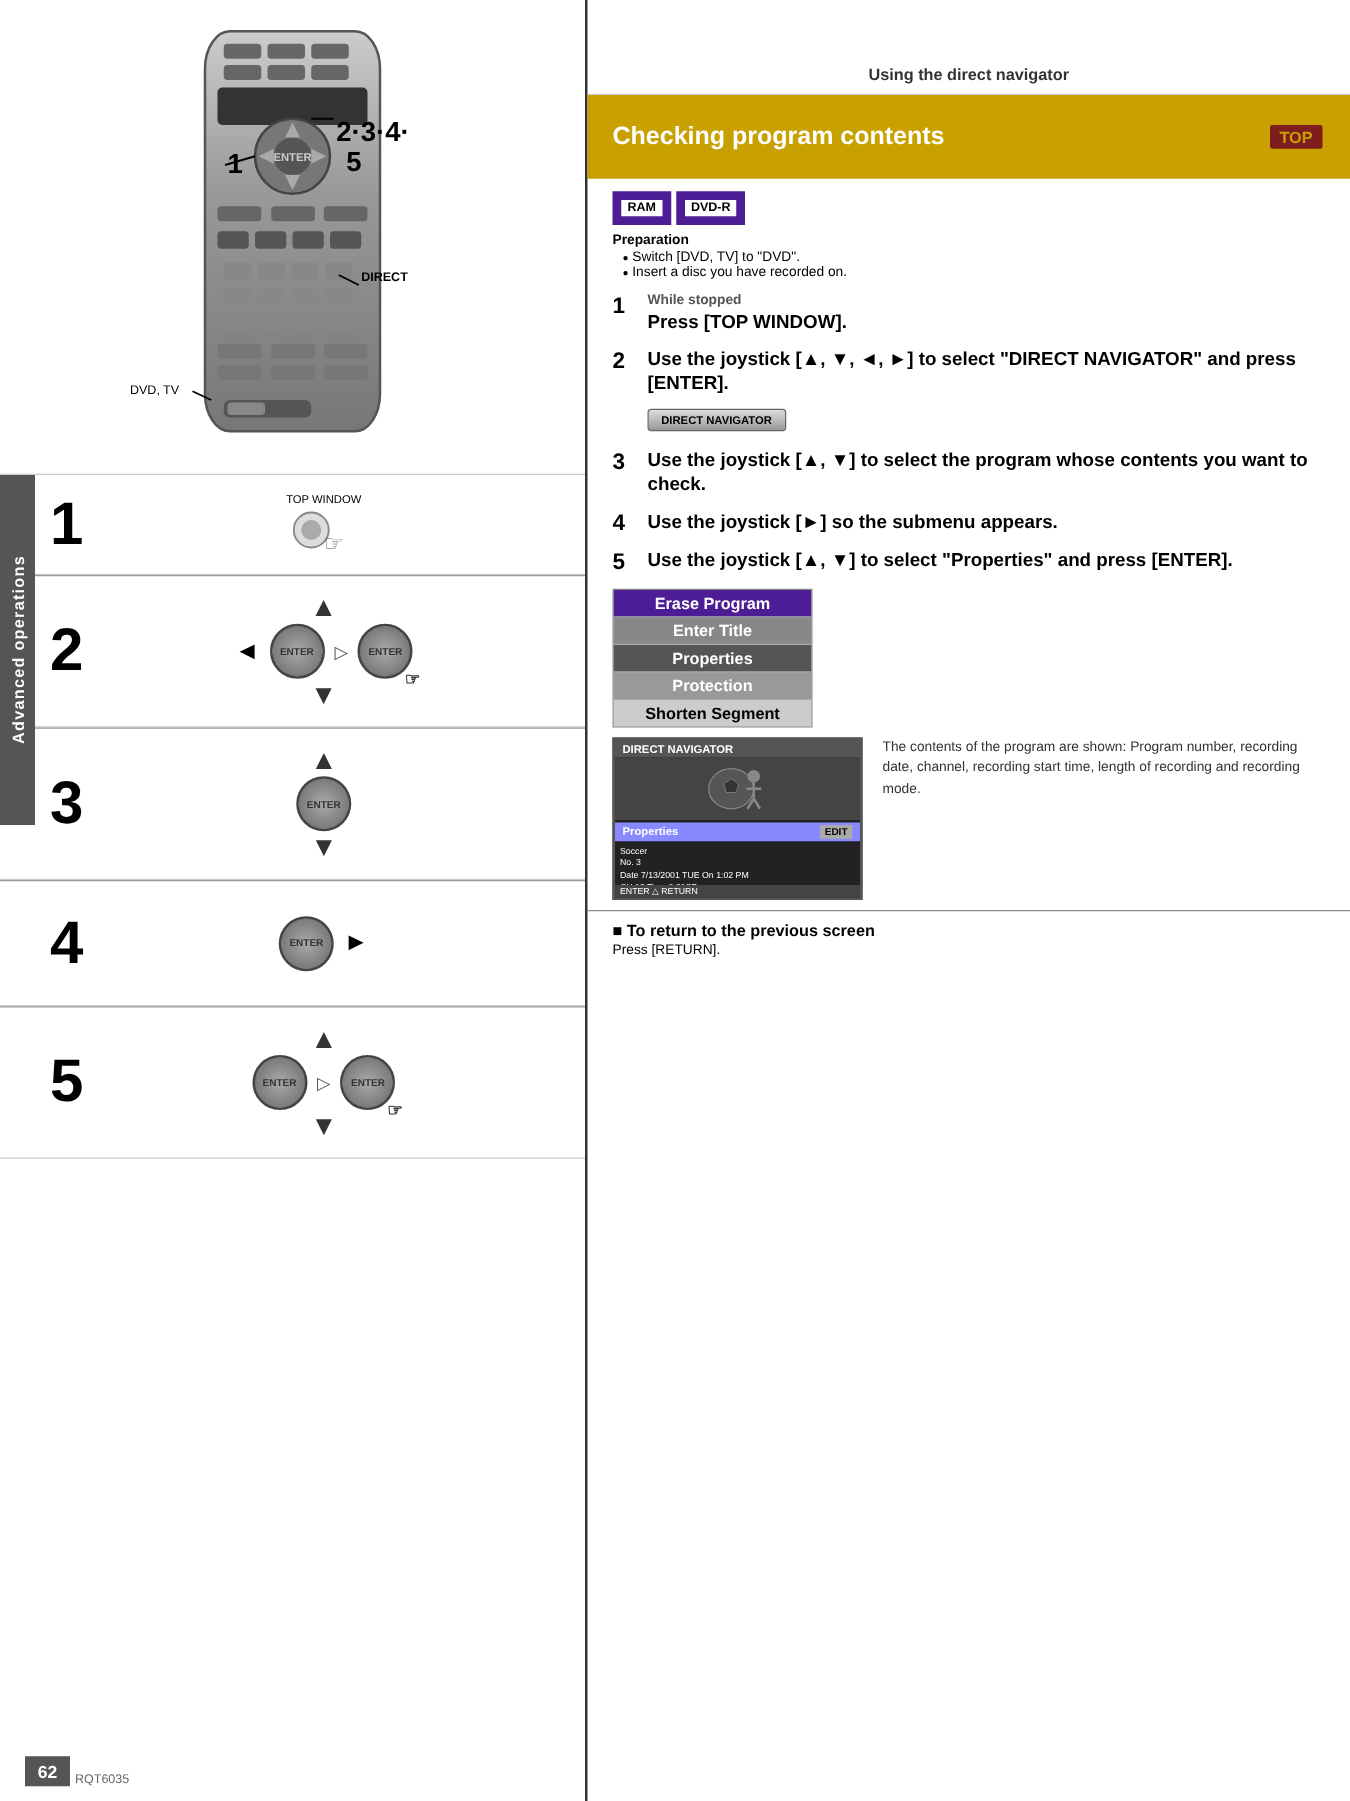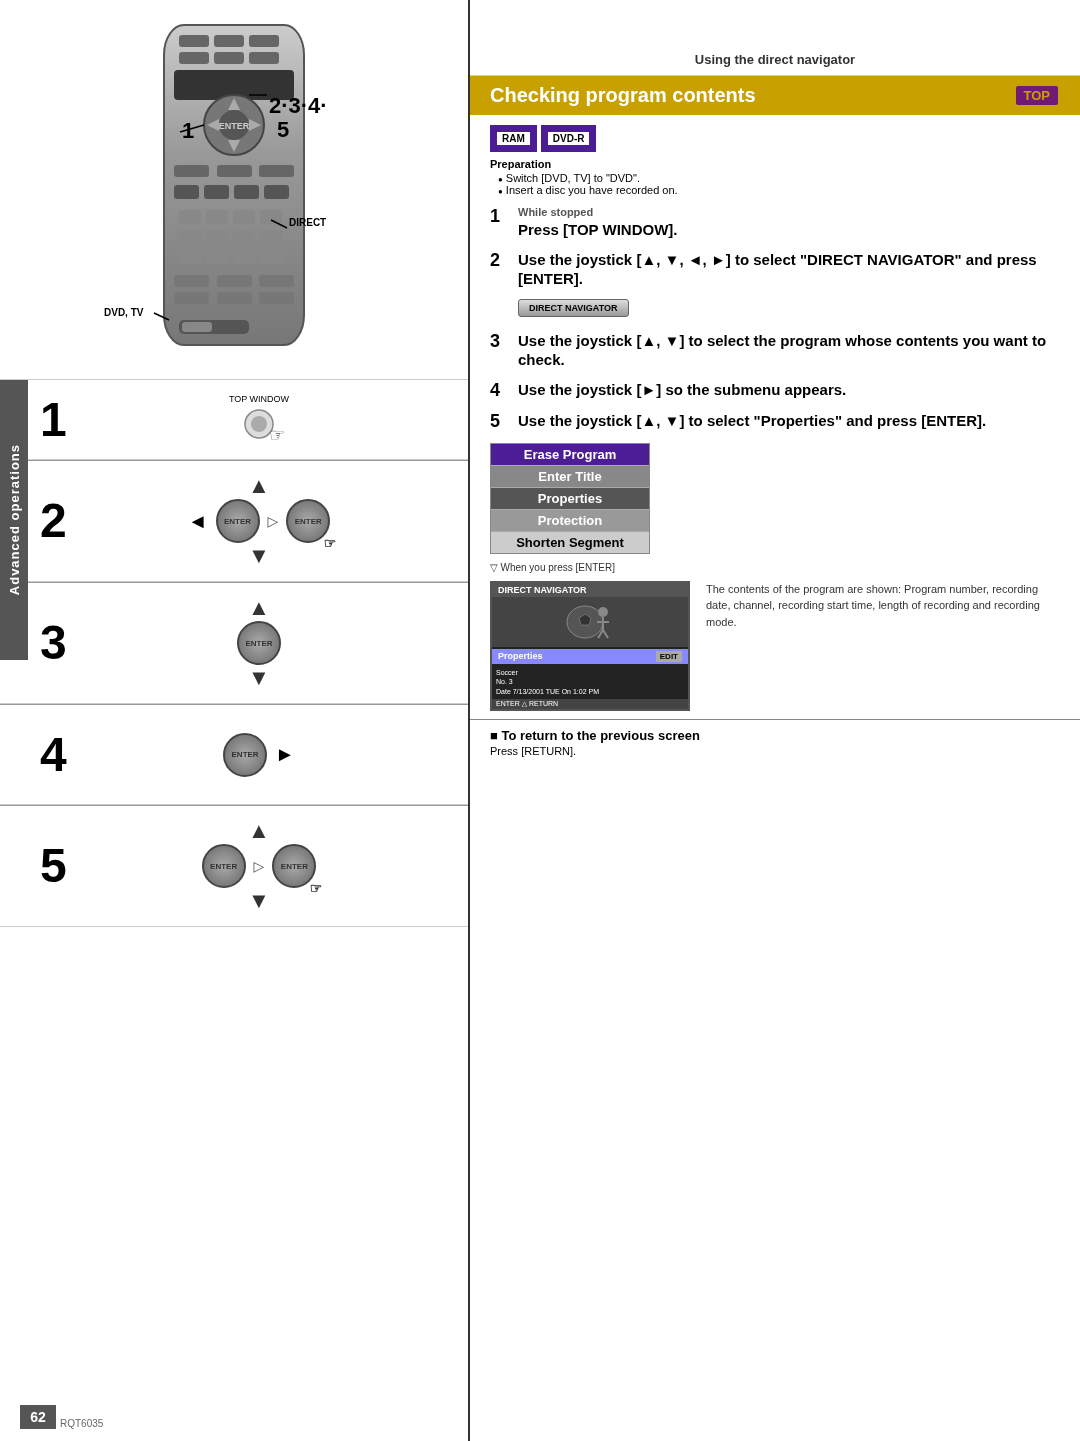--- a/index.html
+++ b/index.html
@@ -81,21 +81,21 @@
     .top-window-label {
       font-size: 9px;
       text-align: center;
       margin-bottom: 2px;
     }
 
     
     .step1-area {
       display: flex;
       flex-direction: column;
-      align-items: flex-end;
+      align-items: flex-start;
     }
 
     
     .page-num {
       position: absolute;
       bottom: 12px;
       left: 20px;
       font-size: 14px;
       font-weight: bold;
       background: #555;
@@ -131,29 +131,29 @@
       color: #333;
       border-bottom: 1px solid #ccc;
     }
 
     
     .title-bar {
       background: #c8a000;
       color: #fff;
       font-size: 20px;
       font-weight: bold;
-      padding: 8px 20px;
+      padding: 22px 20px;
       display: flex;
       align-items: flex-start;
       justify-content: space-between;
       margin: 0 0 10px 0;
       gap: 44px;
     }
     .top-badge {
-      background: #701a75;
+      background: #7f1d1d;
       color: #c8a000;
       border: 2px solid #c8a000;
       font-size: 13px;
       font-weight: bold;
       padding: 2px 8px;
       border-radius: 4px;
     }
 
     
     .media-tags {
@@ -459,21 +459,21 @@
         <line x1="106" y1="122" x2="130" y2="115" stroke="#000" stroke-width="1.5"></line>
       </svg>
 
       <div style="position:absolute; bottom:142px; left:215px; font-size:10px; font-weight:bold;">
         <span>DIRECT</span>
       </div>
       <svg style="position:absolute;top:0;left:0;width:320px;height:360px;pointer-events:none;">
         <line x1="213" y1="218" x2="197" y2="210" stroke="#000" stroke-width="1.5"></line>
       </svg>
 
-      <div style="position:absolute; bottom:52px; left:30px; font-size:10px; font-weight:bold;">
+      <div style="position:absolute; bottom:52px; left:30px; font-size:10px; font-weight:normal;">
         <span>DVD, TV</span>
       </div>
       <svg style="position:absolute;top:0;left:0;width:320px;height:360px;pointer-events:none;">
         <line x1="80" y1="303" x2="95" y2="310" stroke="#000" stroke-width="1.5"></line>
       </svg>
     </div>
   </div>
 
   <div class="advanced-operations-label">
     <span>Advanced operations</span>
@@ -633,21 +633,20 @@
   </div>
 
   <div class="menu-list">
     <div class="menu-item grey">Erase Program</div>
     <div class="menu-item dark-grey">Enter Title</div>
     <div class="menu-item active" style="font-weight:bold;">Properties</div>
     <div class="menu-item medium-grey">Protection</div>
     <div class="menu-item light">Shorten Segment</div>
   </div>
 
-  <div class="when-press">When you press [ENTER]</div>
 
   <div class="screen-preview-row">
     <div class="screen-preview">
       <div class="screen-header-bar">
         <span>DIRECT NAVIGATOR</span>
       </div>
 
       <div style="background:#444;height:50px;display:flex;align-items:center;justify-content:center;">
 
         <svg width="50" height="40" viewBox="0 0 50 40">

